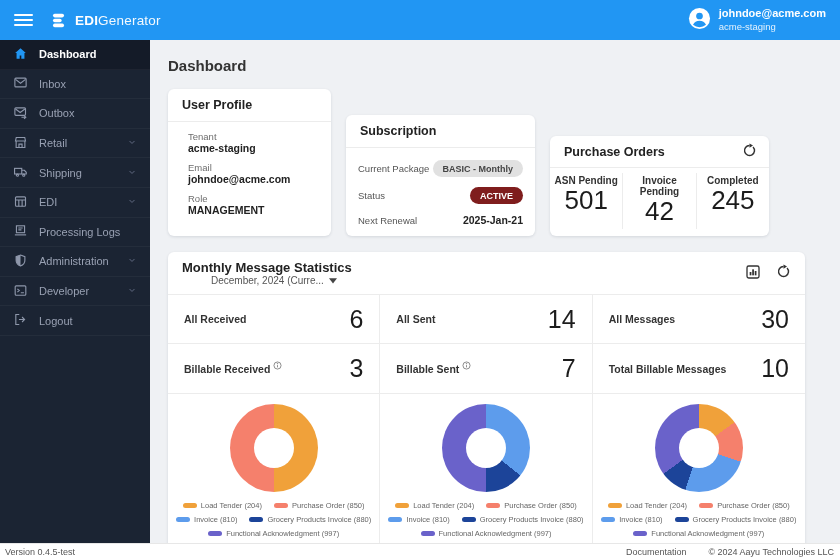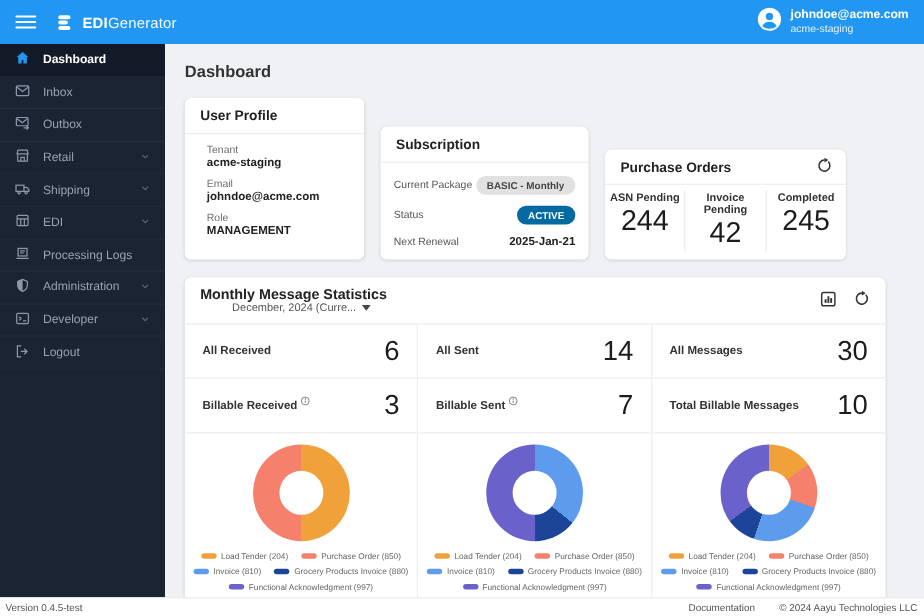--- a/index.html
+++ b/index.html
@@ -52,21 +52,21 @@
   .up-label { font-size:9.5px; color:#6d6d6d; }
   .up-value { font-size:10.5px; font-weight:700; color:#222; }
 
   
   .sub-card { width:189px; }
   .sub-body { padding:12px 12px 10px 12px; }
   .sub-row { display:flex; justify-content:space-between; align-items:center; margin-bottom:10px; }
   .sub-label { font-size:9.5px; color:#555; }
   .badge { font-size:9px; font-weight:700; border-radius:10px; padding:3.5px 10px; }
   .badge-gray { background:#e1e1e1; color:#444; }
-  .badge-green { background:#0369a1; color:#fff; }
+  .badge-green { background:#7f1d1d; color:#fff; }
   .sub-value { font-size:10.5px; font-weight:700; color:#222; }
 
   
   .po-card { width:219px; }
   .po-head { padding:7px 12px 6px 14px; }
   .icon-btn { background:none; border:none; padding:0; cursor:pointer; display:flex; align-items:center; }
   .po-stats { display:flex; padding:5px 0 7px; }
   .po-col { flex:1; text-align:center; border-right:1px solid #ececec; padding:2px 4px; }
   .po-col:last-child { border-right:none; }
   .po-label { font-size:10px; font-weight:700; color:#333; }
@@ -280,21 +280,21 @@
           <button class="icon-btn">
             <span><svg width="15" height="15" viewBox="0 0 24 24">
                   <path d="M12 4a8 8 0 1 0 5.66 2.34" fill="none" stroke="#333" stroke-width="2.3"></path>
                   <polygon points="12,0.6 17.6,4 12,7.4" fill="#333"></polygon>
                 </svg></span>
           </button>
         </div>
         <div class="po-stats">
           <div class="po-col">
             <div class="po-label">ASN Pending</div>
-            <div class="po-value">244</div>
+            <div class="po-value">501</div>
           </div>
           <div class="po-col">
             <div class="po-label">Invoice Pending</div>
             <div class="po-value">42</div>
           </div>
           <div class="po-col">
             <div class="po-label">Completed</div>
             <div class="po-value">245</div>
           </div>
         </div>

